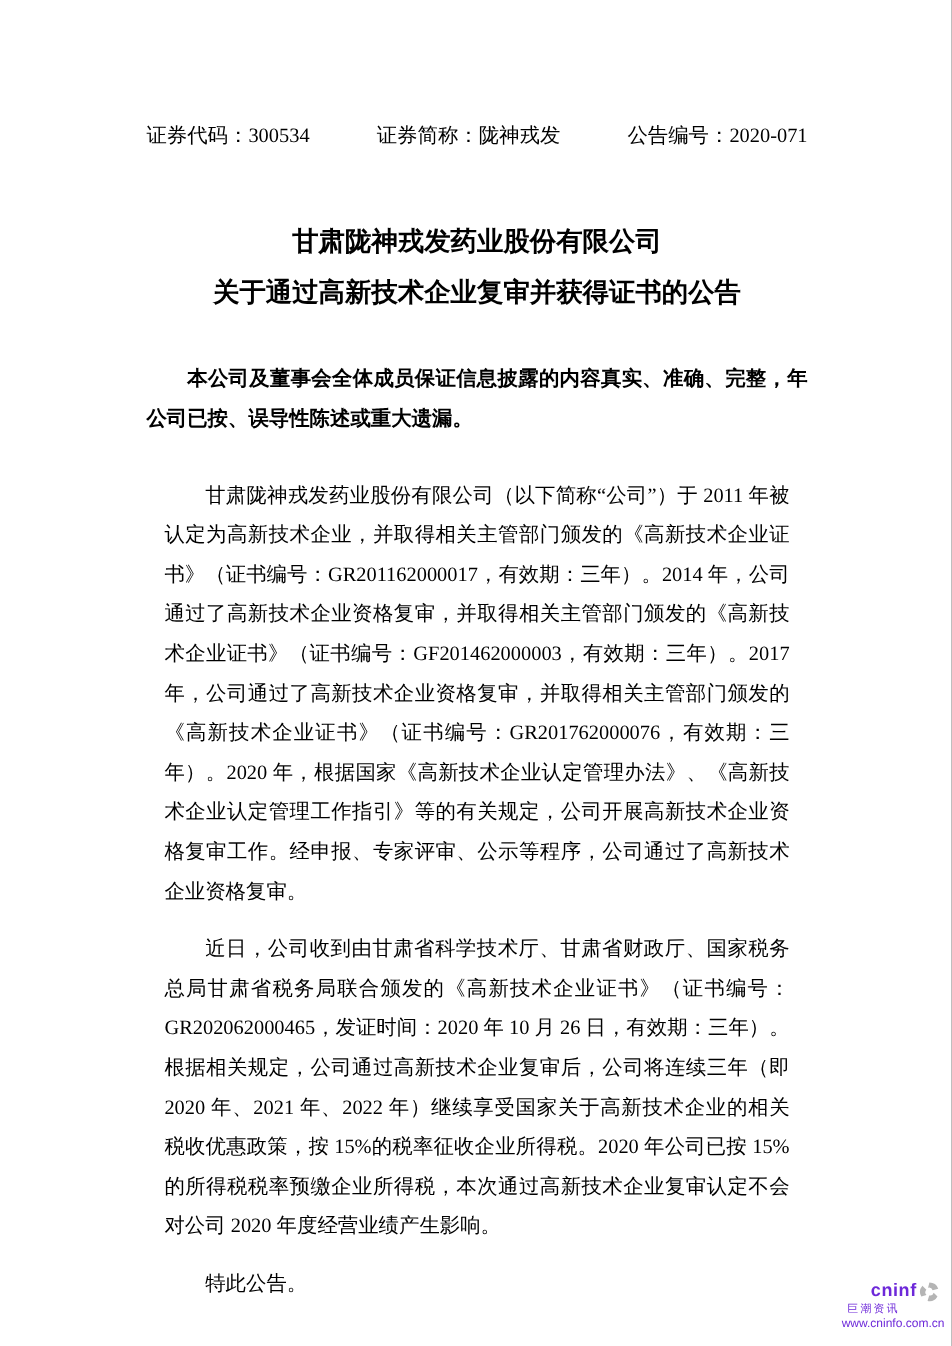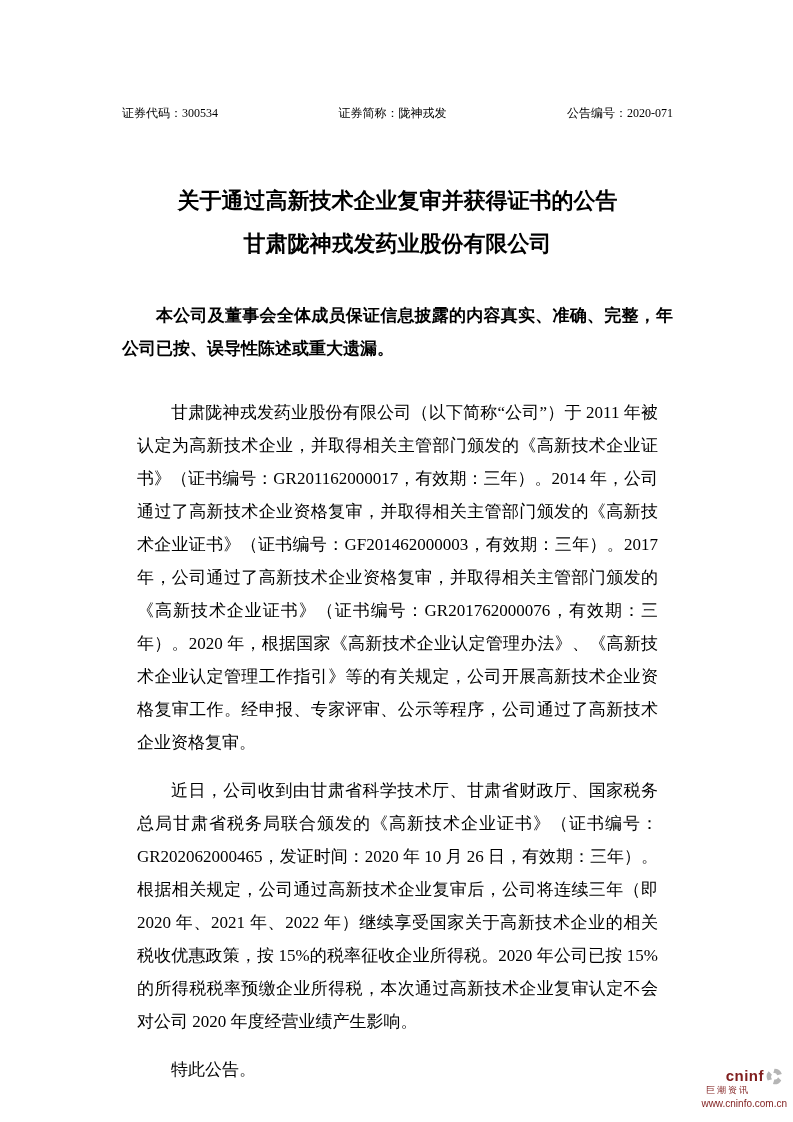--- a/index.html
+++ b/index.html
@@ -10,21 +10,21 @@
     background:#ffffff;
     box-sizing:border-box;
     padding:103px 120px 0 122px;
     font-family:"Liberation Serif","DejaVu Serif",serif;
     color:#000;
     overflow:hidden;
   }
   .header-row{
     display:flex;
     justify-content:space-between;
-    font-size:12px;
+    font-size:17px;
     line-height:20px;
     font-family:"Liberation Serif","DejaVu Serif",serif;
   }
   .title-block{
     margin-top:56px;
     text-align:center;
     font-family:"Liberation Sans","DejaVu Sans",sans-serif;
     font-weight:bold;
     font-size:22px;
     line-height:43px;
@@ -57,21 +57,21 @@
   .signature .sig-date{
     margin-top:3px;
     padding-right:4px;
   }
   .watermark{
     position:absolute;
     right:4px;
     bottom:13px;
     width:110px;
     text-align:right;
-    color:#7f1d1d;
+    color:#6d28d9;
     font-family:"Liberation Sans","DejaVu Sans",sans-serif;
     line-height:1.1;
   }
   .wm-top{
     display:flex;
     align-items:center;
     justify-content:flex-end;
     gap:2px;
     padding-right:6px;
   }
@@ -99,22 +99,22 @@
 
 <div class="page">
 
   <div class="header-row">
     <span>证券代码：300534</span>
     <span>证券简称：陇神戎发</span>
     <span>公告编号：2020-071</span>
   </div>
 
   <div class="title-block">
+    <div>甘肃陇神戎发药业股份有限公司</div>
     <div>关于通过高新技术企业复审并获得证书的公告</div>
-    <div>甘肃陇神戎发药业股份有限公司</div>
   </div>
 
   <div class="disclaimer">本公司及董事会全体成员保证信息披露的内容真实、准确、完整，年公司已按、误导性陈述或重大遗漏。</div>
 
   <div class="body-block">
     <p class="para">甘肃陇神戎发药业股份有限公司（以下简称“公司”）于 2011 年被认定为高新技术企业，并取得相关主管部门颁发的《高新技术企业证书》（证书编号：GR201162000017，有效期：三年）。2014 年，公司通过了高新技术企业资格复审，并取得相关主管部门颁发的《高新技术企业证书》（证书编号：GF201462000003，有效期：三年）。2017 年，公司通过了高新技术企业资格复审，并取得相关主管部门颁发的《高新技术企业证书》（证书编号：GR201762000076，有效期：三年）。2020 年，根据国家《高新技术企业认定管理办法》、《高新技术企业认定管理工作指引》等的有关规定，公司开展高新技术企业资格复审工作。经申报、专家评审、公示等程序，公司通过了高新技术企业资格复审。</p>
     <p class="para">近日，公司收到由甘肃省科学技术厅、甘肃省财政厅、国家税务总局甘肃省税务局联合颁发的《高新技术企业证书》（证书编号：GR202062000465，发证时间：2020 年 10 月 26 日，有效期：三年）。 根据相关规定，公司通过高新技术企业复审后，公司将连续三年（即 2020 年、2021 年、2022 年）继续享受国家关于高新技术企业的相关税收优惠政策，按 15%的税率征收企业所得税。2020 年公司已按 15%的所得税税率预缴企业所得税，本次通过高新技术企业复审认定不会对公司 2020 年度经营业绩产生影响。</p>
     <p class="para">特此公告。</p>
   </div>
 

